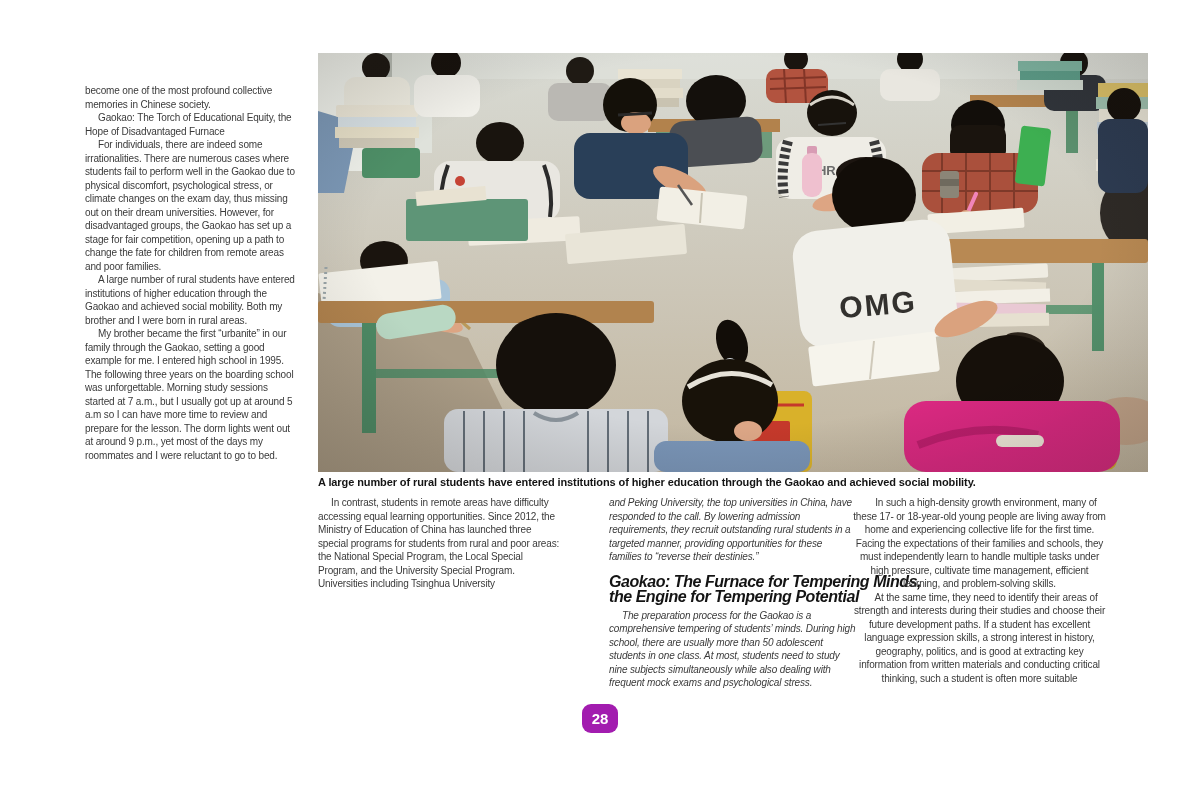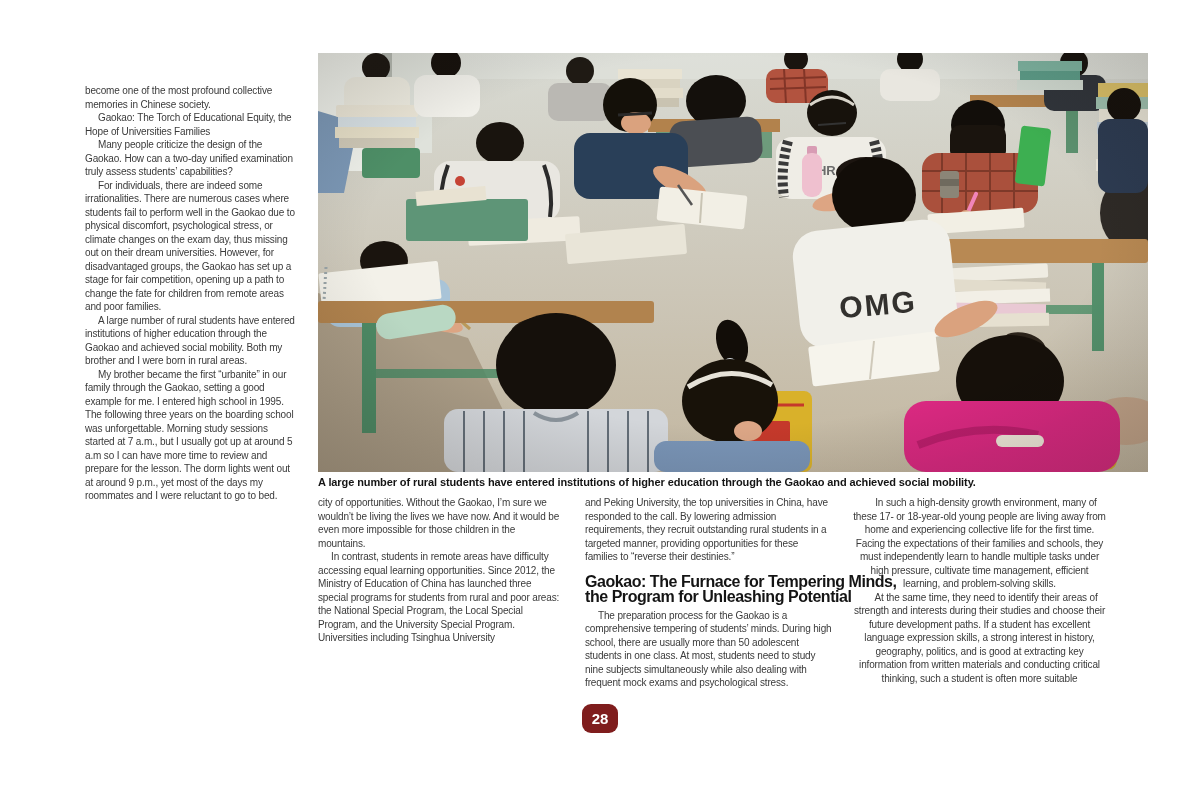--- a/index.html
+++ b/index.html
@@ -3,41 +3,40 @@
 <meta charset="utf-8">
 <style>
   html,body{margin:0;padding:0;background:#ffffff;}
   .page{position:relative;width:1200px;height:790px;background:#fff;overflow:hidden;
         font-family:"Liberation Sans",sans-serif;}
   .textcol{position:absolute;font-size:10px;line-height:13.5px;color:#3a3a3a;letter-spacing:-0.15px;text-align:left;}
   .textcol p{margin:0;}
   .textcol p.ind{text-indent:13px;}
   .col-left{left:85px;top:84px;width:211px;}
   .col-2{left:318px;top:496px;width:243px;}
-  .col-3{left:585px;top:496px;width:248px;}
+  .col-3{left:609px;top:496px;width:248px;font-style:italic;}
   .col-4{left:853px;top:496px;width:253px;text-align:center;}
   .photo{position:absolute;left:318px;top:53px;width:830px;height:419px;overflow:hidden;background:#c9beaa;}
   .photo svg{display:block;width:830px;height:419px;filter:blur(.3px) saturate(1.03);}
   .caption{position:absolute;left:318px;top:476px;width:830px;font-size:11px;font-weight:800;
            color:#141414;letter-spacing:-0.1px;}
   .h2{font-weight:800;font-size:16px;line-height:15px;letter-spacing:-0.45px;color:#141414;
       margin:10px 0 5px 0;white-space:nowrap;}
-  .badge{position:absolute;left:582px;top:704px;width:36px;height:29px;background:#7f1d1d;
+  .badge{position:absolute;left:582px;top:704px;width:36px;height:29px;background:#a21caf;
          border-radius:9px;color:#fff;font-weight:bold;font-size:15px;
          display:flex;align-items:center;justify-content:center;}
 </style>
 </head>
 <body>
 
 <div class="page">
 
   <div class="textcol col-left">
     <p>become one of the most profound collective memories in Chinese society.</p>
-    <p class="ind">Gaokao: The Torch of Educational Equity, the Hope of Universities Families</p>
-    <p class="ind">Many people criticize the design of the Gaokao. How can a two-day unified examination truly assess students’ capabilities?</p>
+    <p class="ind">Gaokao: The Torch of Educational Equity, the Hope of Disadvantaged Furnace</p>
     <p class="ind">For individuals, there are indeed some irrationalities. There are numerous cases where students fail to perform well in the Gaokao due to physical discomfort, psychological stress, or climate changes on the exam day, thus missing out on their dream universities. However, for disadvantaged groups, the Gaokao has set up a stage for fair competition, opening up a path to change the fate for children from remote areas and poor families.</p>
     <p class="ind">A large number of rural students have entered institutions of higher education through the Gaokao and achieved social mobility. Both my brother and I were born in rural areas.</p>
     <p class="ind">My brother became the first “urbanite” in our family through the Gaokao, setting a good example for me. I entered high school in 1995. The following three years on the boarding school was unforgettable. Morning study sessions started at 7 a.m., but I usually got up at around 5 a.m so I can have more time to review and prepare for the lesson. The dorm lights went out at around 9 p.m., yet most of the days my roommates and I were reluctant to go to bed.</p>
   </div>
 
   <div class="photo">
     <svg viewBox="0 0 830 419" preserveAspectRatio="none">
       <defs>
         <linearGradient id="wall" x1="0" y1="0" x2="0" y2="1">
           <stop offset="0" stop-color="#d8dad3"></stop>
@@ -298,29 +297,28 @@
         <rect x="678" y="382" width="48" height="12" rx="6" fill="#efe8da"></rect>
       </g>
 
       <rect width="830" height="419" fill="url(#vg)"></rect>
     </svg>
   </div>
 
   <div class="caption">A large number of rural students have entered institutions of higher education through the Gaokao and achieved social mobility.</div>
 
   <div class="textcol col-2">
-    <p>city of opportunities. Without the Gaokao, I’m sure we wouldn’t be living the lives we have now. And it would be even more impossible for those children in the mountains.</p>
     <p class="ind">In contrast, students in remote areas have difficulty accessing equal learning opportunities. Since 2012, the Ministry of Education of China has launched three special programs for students from rural and poor areas: the National Special Program, the Local Special Program, and the University Special Program. Universities including Tsinghua University</p>
   </div>
 
   <div class="textcol col-3">
     <p>and Peking University, the top universities in China, have responded to the call. By lowering admission requirements, they recruit outstanding rural students in a targeted manner, providing opportunities for these families to “reverse their destinies.”</p>
     <div class="h2">
       <span>Gaokao: The Furnace for Tempering Minds,</span><br>
-      <span>the Program for Unleashing Potential</span>
+      <span>the Engine for Tempering Potential</span>
     </div>
     <p class="ind">The preparation process for the Gaokao is a comprehensive tempering of students’ minds. During high school, there are usually more than 50 adolescent students in one class. At most, students need to study nine subjects simultaneously while also dealing with frequent mock exams and psychological stress.</p>
   </div>
 
   <div class="textcol col-4">
     <p class="ind">In such a high-density growth environment, many of these 17- or 18-year-old young people are living away from home and experiencing collective life for the first time. Facing the expectations of their families and schools, they must independently learn to handle multiple tasks under high pressure, cultivate time management, efficient learning, and problem-solving skills.</p>
     <p class="ind">At the same time, they need to identify their areas of strength and interests during their studies and choose their future development paths. If a student has excellent language expression skills, a strong interest in history, geography, politics, and is good at extracting key information from written materials and conducting critical thinking, such a student is often more suitable</p>
   </div>
 
   <div class="badge">

